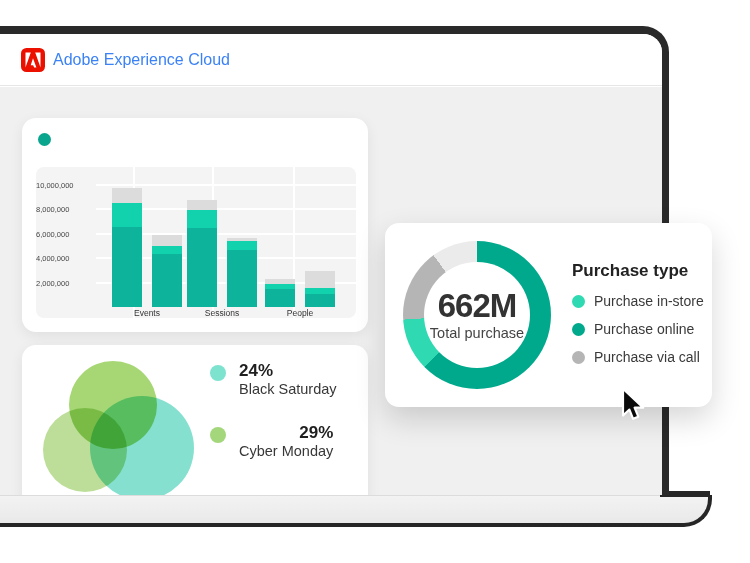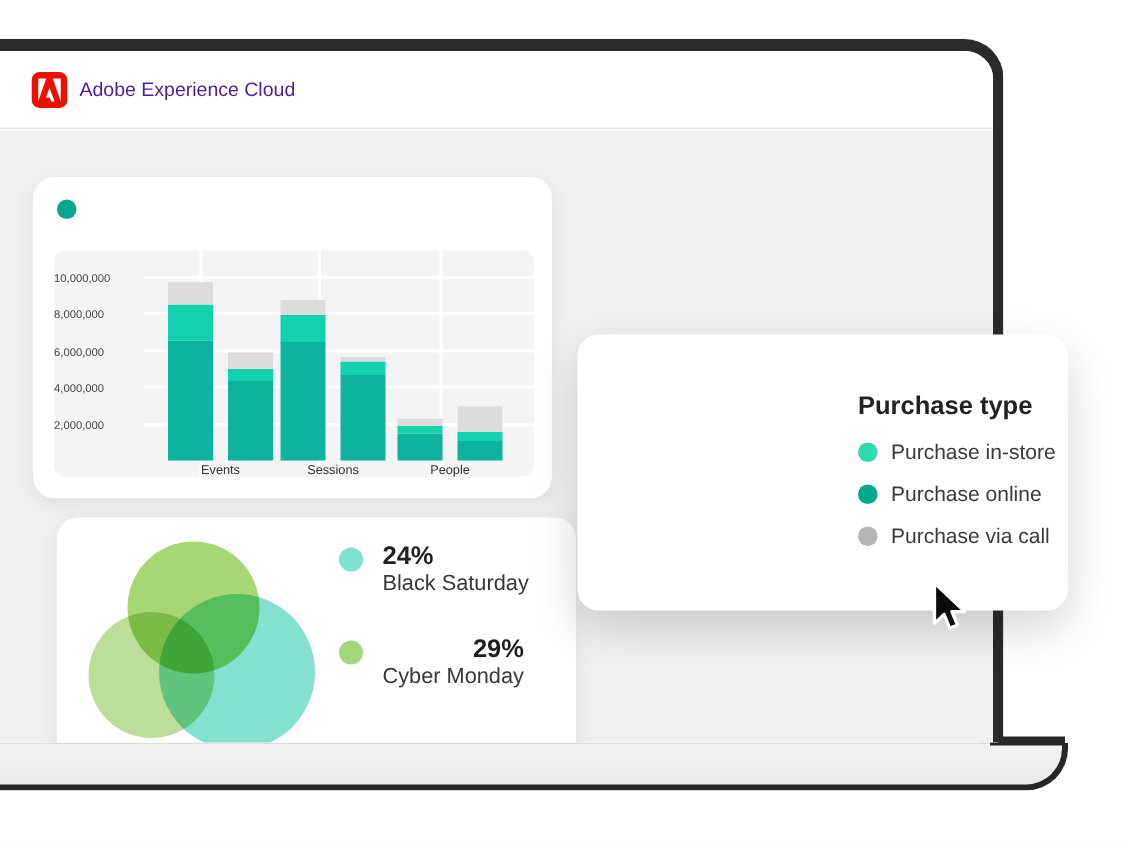--- a/index.html
+++ b/index.html
@@ -25,30 +25,30 @@
   .base-edge { position:absolute; left:660px; top:491px; width:50px; height:6px;
     background:#262626; }
 
   
   .screen-header {
     position:absolute; left:0; top:0; right:0; height:52px; background:#ffffff;
     border-bottom:1px solid #e6e6e6; display:flex; align-items:center;
   }
   .logo { position:absolute; left:41px; top:14px; width:24px; height:24px; }
   .app-title { position:absolute; left:73px; top:0; height:52px; line-height:52px;
-    font-size:13px; color:#4c1d95; }
+    font-size:16px; color:#3b82f6; }
   .screen-content {
     position:absolute; left:0; top:53px; right:0; bottom:0; background:#f0f0f0;
   }
 
   
   .card { position:absolute; background:#ffffff; border-radius:14px;
     box-shadow:0 4px 14px rgba(0,0,0,0.07); }
   .metrics-card { left:42px; top:31px; width:346px; height:214px; }
-  .venn-card    { left:42px; top:258px; width:346px; height:170px;margin-left:16px; }
+  .venn-card    { left:42px; top:258px; width:346px; height:170px; }
   .donut-card   { left:385px; top:223px; width:327px; height:184px;
     box-shadow:0 12px 30px rgba(0,0,0,0.16); z-index:30; }
 
   
   .card-title-row { position:absolute; left:16px; top:15px; display:flex;
     align-items:center; gap:10px; }
   .title-dot { width:13px; height:13px; border-radius:50%; }
   .card-title-row h2 { font-size:15px; font-weight:700; color:#222; }
 
   .chart-panel { position:absolute; left:14px; top:49px; width:320px; height:151px;
@@ -178,20 +178,26 @@
               <div class="val">29%</div>
               <div class="lbl">Cyber Monday</div>
             </div>
           </div>
       </section>
 
     </div>
   </div>
 
   <section class="card donut-card">
+    <div class="donut" id="donut" style="background: conic-gradient(rgb(0, 169, 140) 0%, rgb(0, 169, 140) 62.5%, rgb(47, 217, 177) 62.5%, rgb(47, 217, 177) 74%, rgb(181, 181, 181) 74%, rgb(181, 181, 181) 90%, rgb(235, 235, 235) 90%, rgb(235, 235, 235) 100%);">
+      <div class="donut-hole">
+        <div class="donut-value">662M</div>
+        <div class="donut-label">Total purchase</div>
+      </div>
+    </div>
     <div class="donut-legend">
       <h3>Purchase type</h3>
       <div id="purchase-legend-items">
           <div class="legend-item">
             <span class="dot" style="background: rgb(47, 217, 177);"></span>
             <span class="lbl">Purchase in-store</span>
           </div>
           <div class="legend-item">
             <span class="dot" style="background: rgb(0, 169, 140);"></span>
             <span class="lbl">Purchase online</span>

